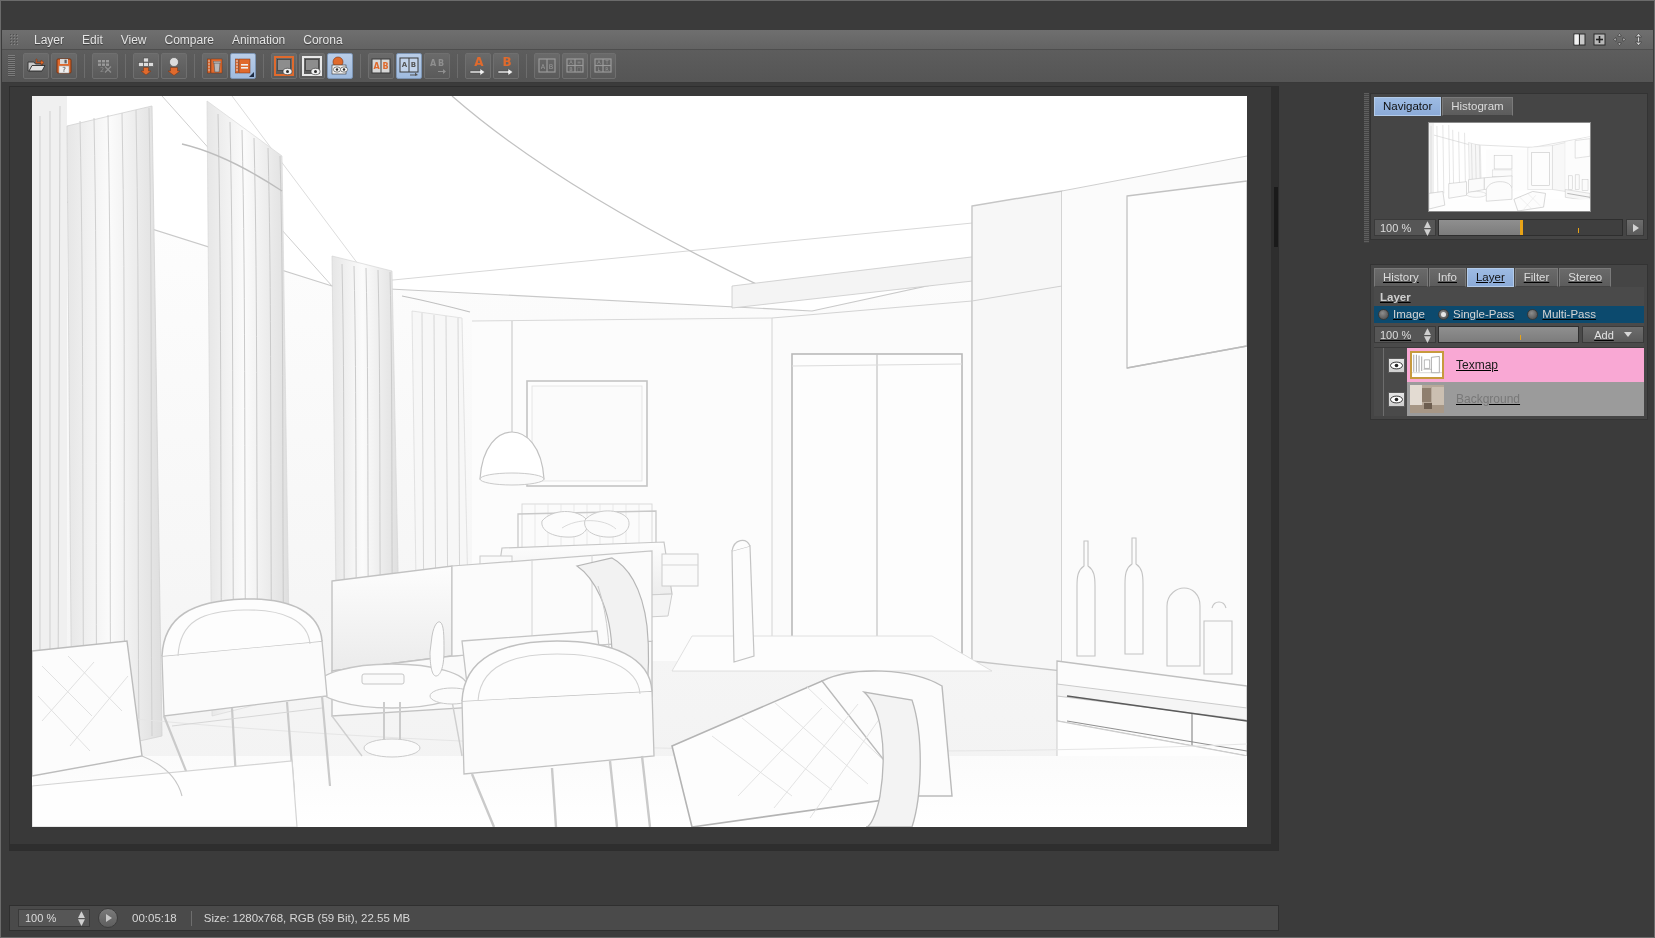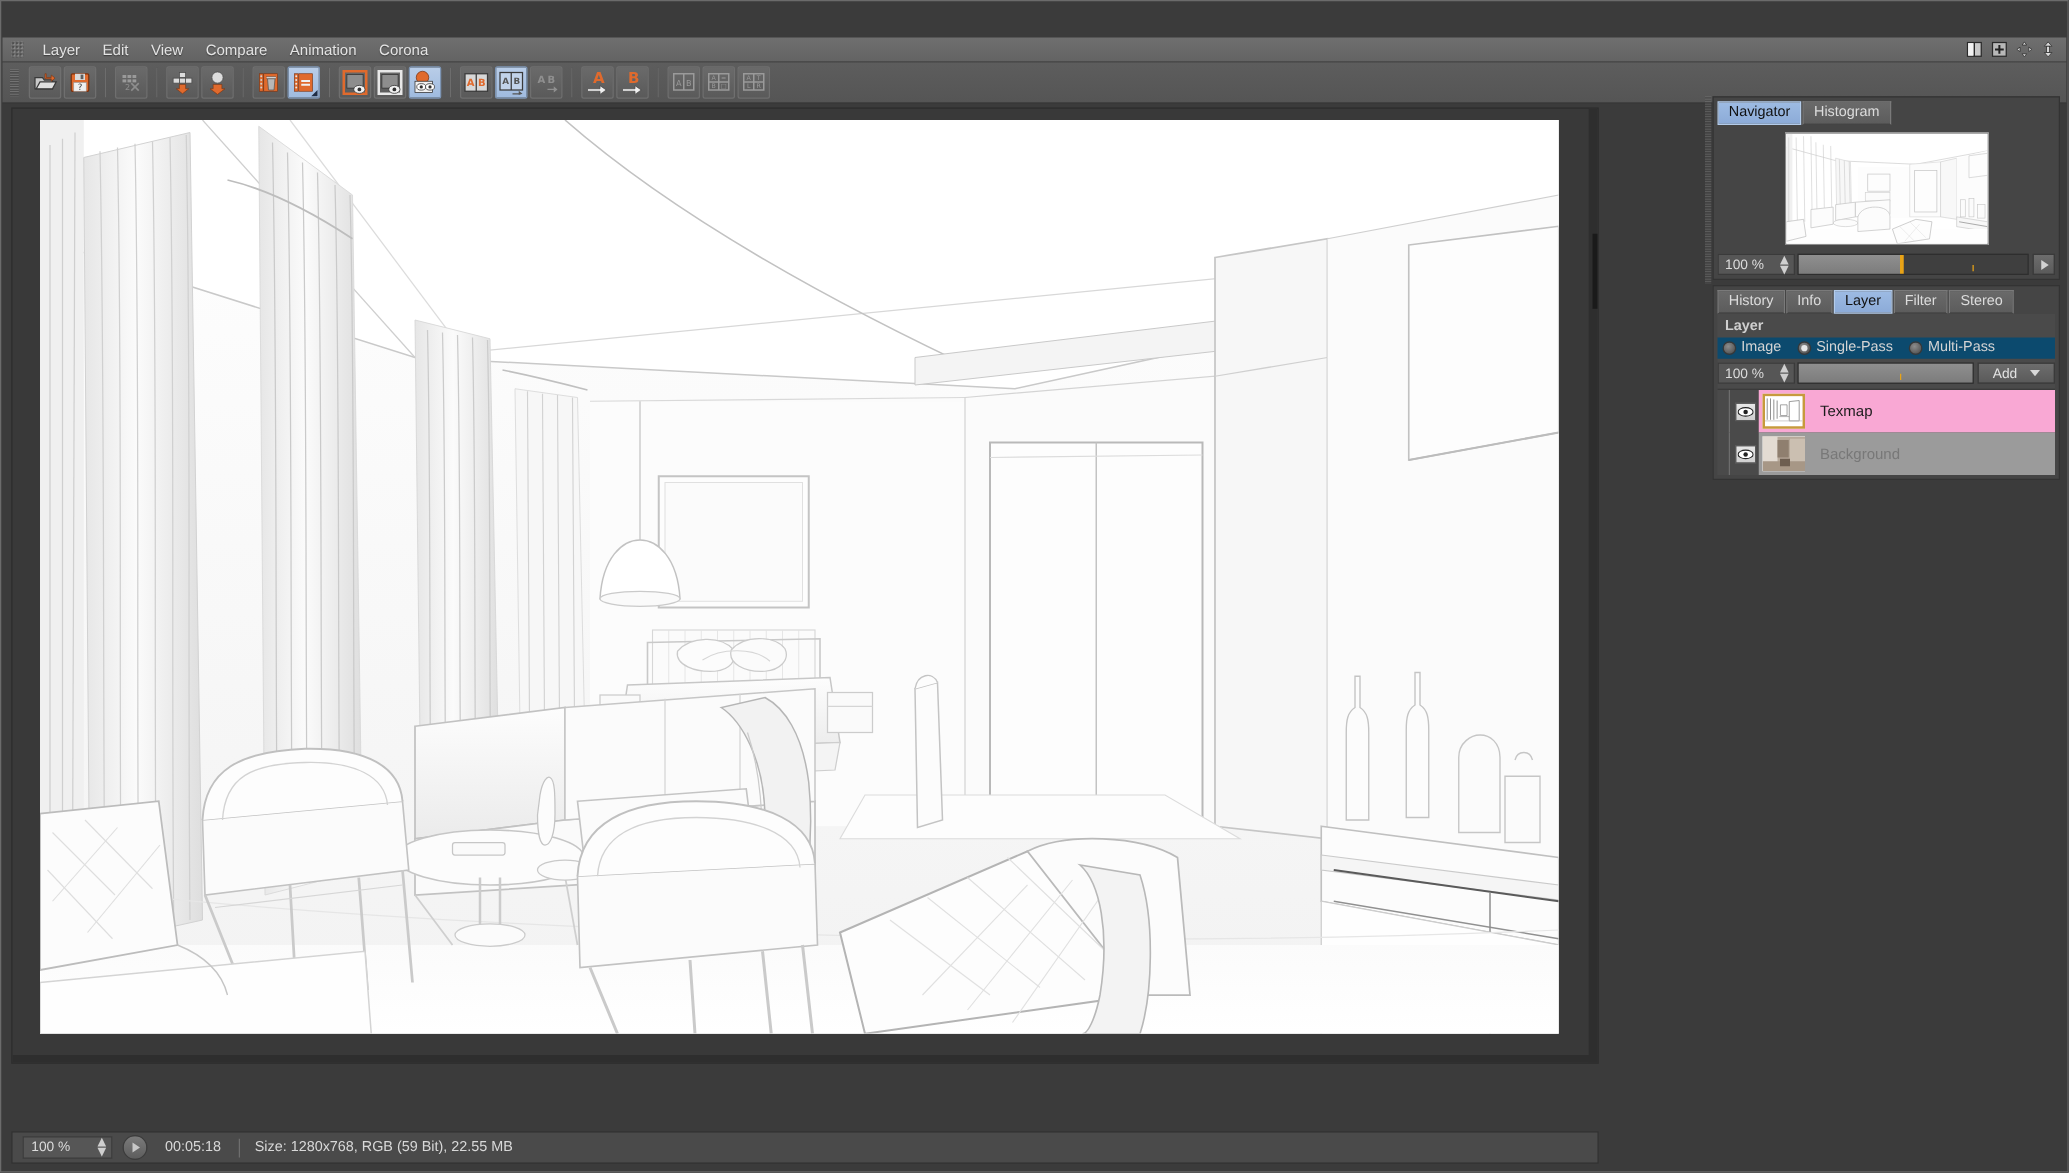--- a/index.html
+++ b/index.html
@@ -174,21 +174,21 @@
     border-bottom: 4px solid transparent;
     border-left: 6px solid #c8c8c8;
     margin-left: 2px;
   }
   .stime { color: #d8d8d8; font-size: 11.5px; margin-left: 14px; }
   .svsep { width: 1px; height: 15px; background: #6e6e6e; margin: 0 12px 0 14px; }
   .sinfo { color: #d8d8d8; font-size: 11.5px; }
 
   
   .rightpanel {
-    position: absolute; right: 6px; top: 76px; width: 278px; bottom: 6px;
+    position: absolute; right: 6px; top: 92px; width: 278px; bottom: 6px;
   }
   .rp-grip {
     position: absolute; left: -6px; top: 0; width: 5px; height: 150px;
     background-image: linear-gradient(to bottom, #7d7d7d 50%, #4a4a4a 50%);
     background-size: 2px 2px;
     opacity: .55;
   }
   .panel {
     background: #454545;
     border: 1px solid #333;
@@ -246,21 +246,21 @@
     background: linear-gradient(to bottom, #6d6d6d, #5a5a5a);
     border: 1px solid #3a3a3a;
     display: flex; align-items: center; justify-content: center;
   }
   .navplay .tri {
     width: 0; height: 0;
     border-top: 4px solid transparent; border-bottom: 4px solid transparent;
     border-left: 6px solid #d2d2d2; margin-left: 2px;
   }
 
-  .panel2 { margin-top: 4px; }
+  .panel2 { margin-top: 24px; text-decoration: underline; }
   .sechead {
     color: #cfcfcf; font-size: 11.5px; font-weight: bold;
     padding: 4px 0 3px 6px;
     background: #4a4a4a;
   }
   .radiorow {
     display: flex; align-items: center; gap: 4px;
     padding: 2px 0 3px 4px;
     background: #0c4a6e;
   }

